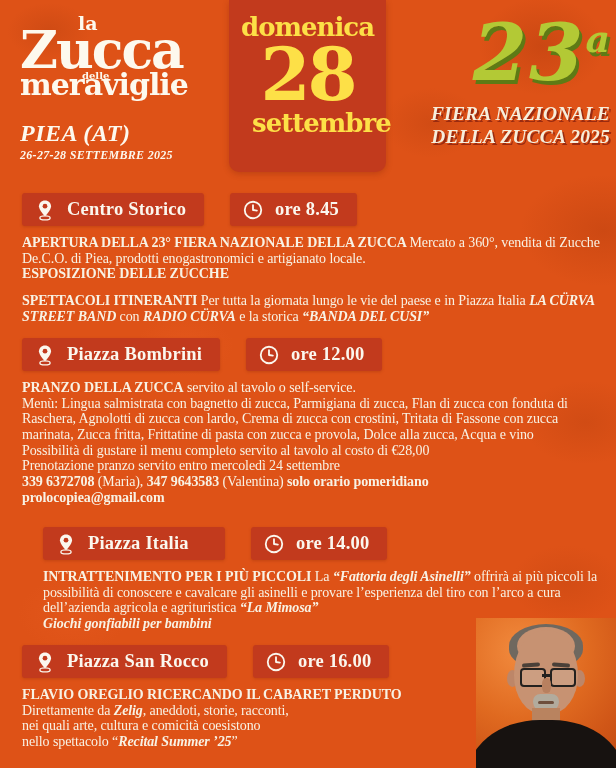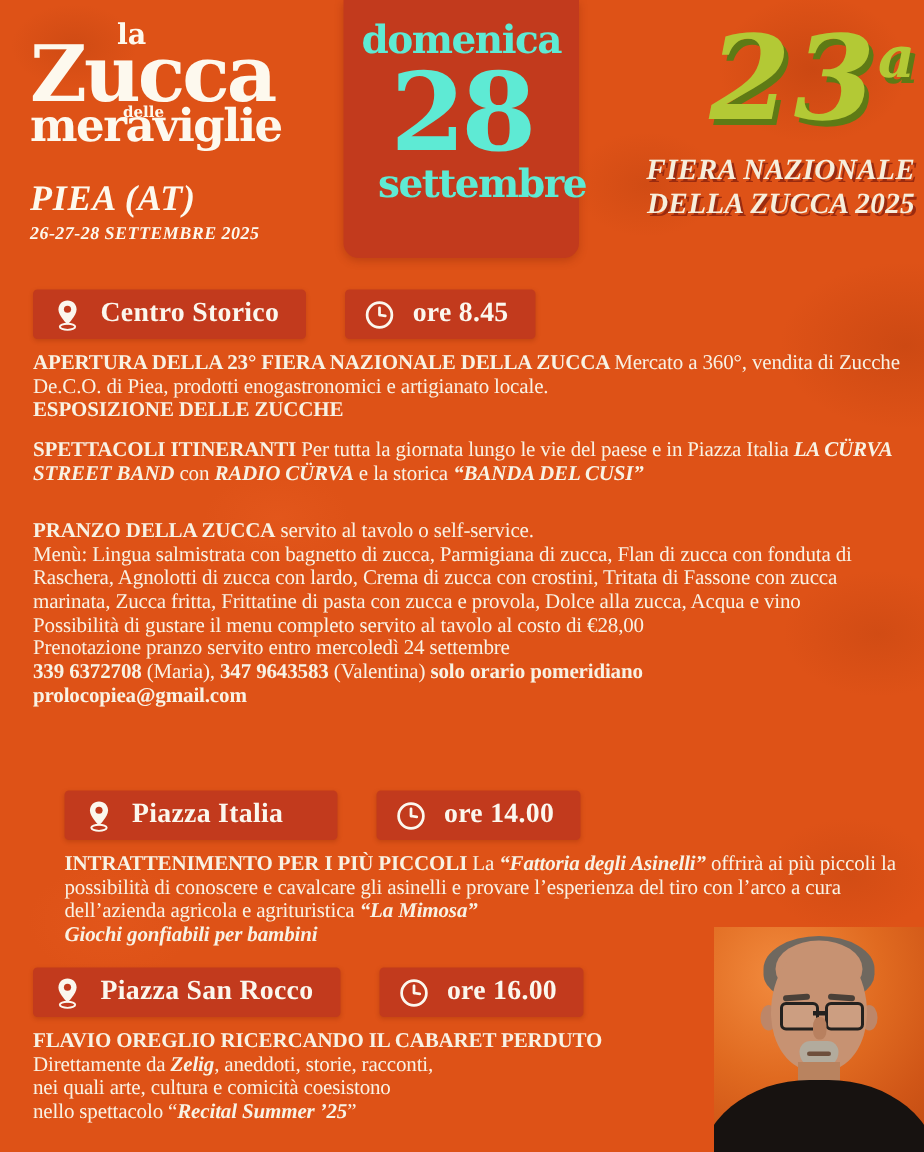--- a/index.html
+++ b/index.html
@@ -22,21 +22,21 @@
   .logo { position:absolute; left:20px; top:24px; width:205px; color:#FDF9EE; }
   .logo-zucca { position:relative; font-family:"DejaVu Serif", serif; font-weight:bold; font-size:52px; line-height:1; letter-spacing:-2px; }
   .logo-la { position:absolute; left:58px; top:-10px; font-size:19px; letter-spacing:0; }
   .logo-delle { position:absolute; left:62px; top:47px; font-size:10px; letter-spacing:0; }
   .logo-merav { font-family:"DejaVu Serif", serif; font-weight:bold; font-size:30px; line-height:1; margin-top:-6px; letter-spacing:-1px; }
   .logo-place { margin-top:20px; font-weight:bold; font-style:italic; font-size:24px; letter-spacing:.5px; }
   .logo-dates { margin-top:1px; font-weight:bold; font-style:italic; font-size:12px; letter-spacing:.3px; }
 
   .datebox {
     position:absolute; left:229px; top:0; width:157px; height:172px;
-    background:#C23A1D; border-radius:0 0 10px 10px; text-align:center; color:#5eead4;
+    background:#C23A1D; border-radius:0 0 10px 10px; text-align:center; color:#fde047;
     font-family:"DejaVu Serif", serif; font-weight:bold;
     box-shadow:0 2px 6px rgba(120,30,5,.3);
   }
   .date-weekday { font-size:26px; margin-top:12px; letter-spacing:-1px; }
   .date-day { font-size:72px; line-height:.92; letter-spacing:-3px; }
   .date-month { font-size:26px; letter-spacing:-1px;padding-left:23px; }
 
   .edition { position:absolute; right:6px; top:14px; width:216px; text-align:right; }
   .edition-number-row { font-family:"DejaVu Serif", serif; font-weight:bold; font-style:italic;
     color:#B3C935; line-height:1; text-shadow:3px 4px 0 #5E7A15; }
@@ -136,20 +136,37 @@
         <span>ore 8.45</span>
       </div>
     </div>
     <div class="text">
         <div class="para"><span class="b">APERTURA DELLA 23° FIERA NAZIONALE DELLA ZUCCA </span><span>Mercato a 360°, vendita di Zucche De.C.O. di Piea, prodotti enogastronomici e artigianato locale.</span><br><span class="b">ESPOSIZIONE DELLE ZUCCHE</span></div>
         <div class="para"><span class="b">SPETTACOLI ITINERANTI </span><span>Per tutta la giornata lungo le vie del paese e in Piazza Italia </span><span class="b i">LA CÜRVA STREET BAND</span><span> con </span><span class="b i">RADIO CÜRVA</span><span> e la storica </span><span class="b i">“BANDA DEL CUSI”</span></div>
       </div>
   </div>
 
   <div class="section s2">
+    <div class="badge-row">
+      <div class="badge loc">
+        <svg class="icon" viewBox="0 0 24 24">
+          <ellipse cx="12" cy="20.6" rx="5.6" ry="2.2" fill="none" stroke="#FBF7EE" stroke-width="1.4"></ellipse>
+          <path d="M12 1.5 C8.1 1.5 5.4 4.4 5.4 8 C5.4 12.4 12 19 12 19 C12 19 18.6 12.4 18.6 8 C18.6 4.4 15.9 1.5 12 1.5 Z" fill="#FBF7EE"></path>
+          <circle cx="12" cy="7.8" r="2.6" fill="#C23A1D"></circle>
+        </svg>
+        <span>Piazza Bombrini</span>
+      </div>
+      <div class="badge">
+        <svg class="icon" viewBox="0 0 24 24">
+          <circle cx="12" cy="12" r="9" fill="none" stroke="#FBF7EE" stroke-width="2"></circle>
+          <path d="M12 12 L12 6.8 M12 12 L16.2 12.6" fill="none" stroke="#FBF7EE" stroke-width="2" stroke-linecap="round"></path>
+        </svg>
+        <span>ore 12.00</span>
+      </div>
+    </div>
     <div class="text">
         <div class="para"><span class="b">PRANZO DELLA ZUCCA</span><span> servito al tavolo o self-service.</span><br><span>Menù: Lingua salmistrata con bagnetto di zucca, Parmigiana di zucca, Flan di zucca con fonduta di Raschera, Agnolotti di zucca con lardo, Crema di zucca con crostini, Tritata di Fassone con zucca marinata, Zucca fritta, Frittatine di pasta con zucca e provola, Dolce alla zucca, Acqua e vino</span><br><span>Possibilità di gustare il menu completo servito al tavolo al costo di €28,00</span><br><span>Prenotazione pranzo servito entro mercoledì 24 settembre</span><br><span class="b">339 6372708</span><span> (Maria), </span><span class="b">347 9643583</span><span> (Valentina) </span><span class="b">solo orario pomeridiano</span><br><span class="b">prolocopiea@gmail.com</span></div>
       </div>
   </div>
 
   <div class="section s3">
     <div class="badge-row">
       <div class="badge loc">
         <svg class="icon" viewBox="0 0 24 24">
           <ellipse cx="12" cy="20.6" rx="5.6" ry="2.2" fill="none" stroke="#FBF7EE" stroke-width="1.4"></ellipse>

